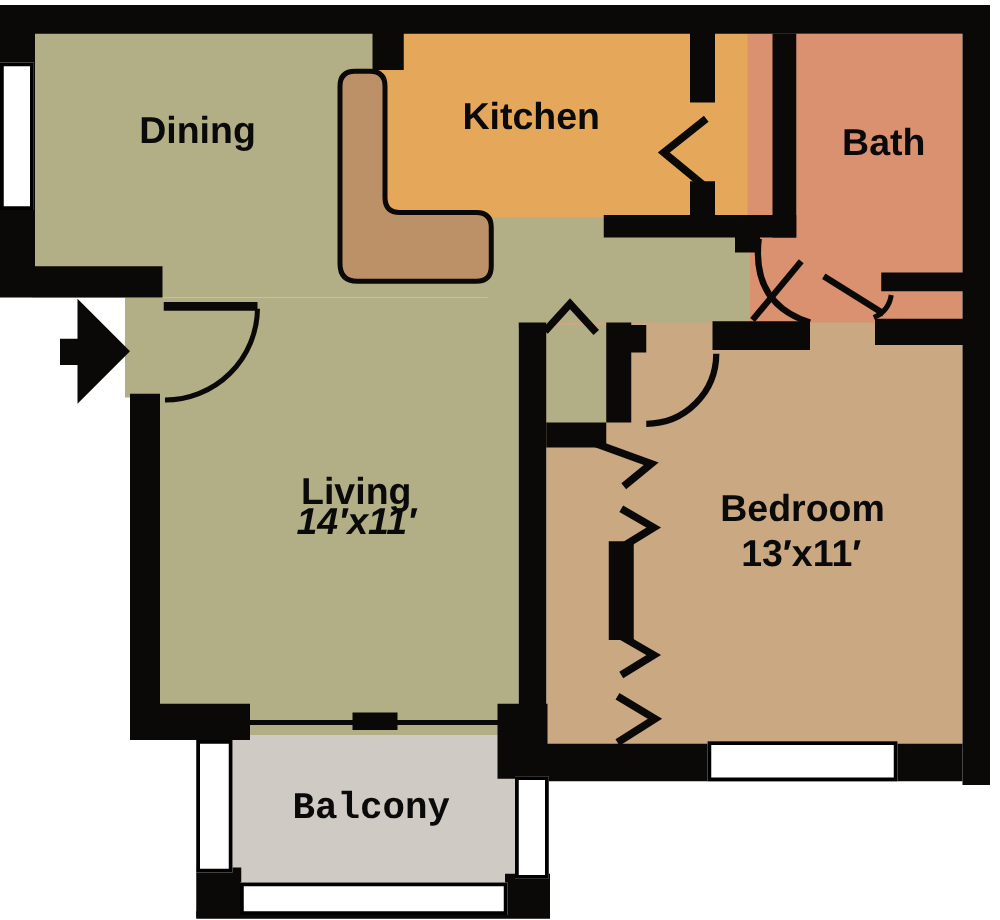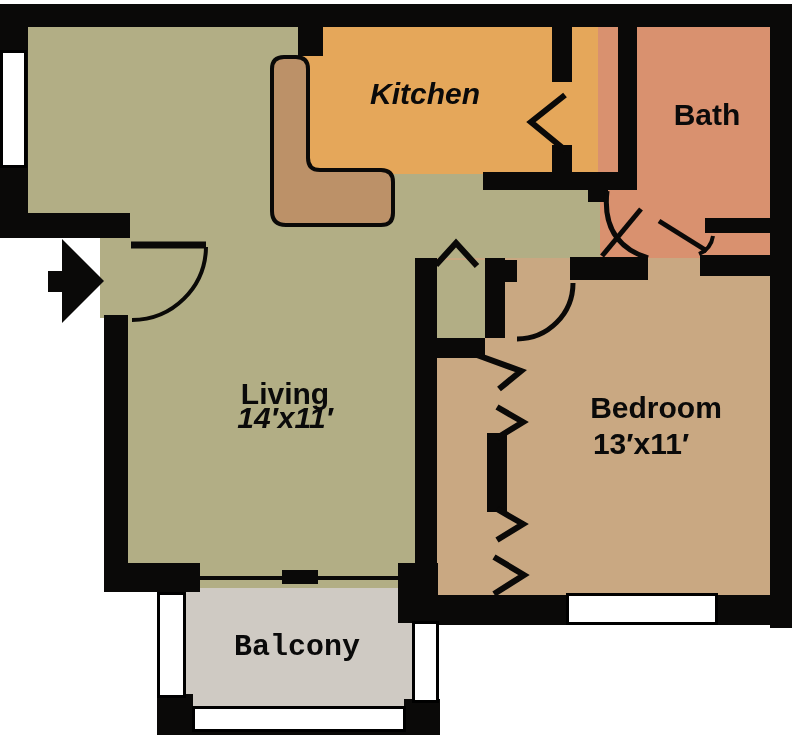--- a/index.html
+++ b/index.html
@@ -72,21 +72,22 @@
     <path d="M699,254 Q711,249 713,236" fill="none" stroke="#0a0908" stroke-width="4"></path>
     <path d="M573,283 A56,56 0 0 1 517,339" fill="none" stroke="#0a0908" stroke-width="5"></path>
     <polyline points="477,355 521,371 499,389" fill="none" stroke="#0a0908" stroke-width="6"></polyline>
     <polyline points="497,407 523,422 497,438" fill="none" stroke="#0a0908" stroke-width="6"></polyline>
     <polyline points="497,509 523,524 497,540" fill="none" stroke="#0a0908" stroke-width="6"></polyline>
     <polyline points="494,557 524,575 494,594" fill="none" stroke="#0a0908" stroke-width="6"></polyline>
     <line x1="200" y1="578" x2="400" y2="578" stroke="#0a0908" stroke-width="4"></line>
     <rect x="282" y="570" width="36" height="14" fill="#0a0908"></rect>
   </svg>
 
-  <div class="lbl" style="left:425px;top:77px;font-style:italic;">Kitchen</div>
+  <div class="lbl" style="left:158px;top:88px;">Dining</div>
+  <div class="lbl" style="left:425px;top:77px;">Kitchen</div>
   <div class="lbl" style="left:707px;top:98px;">Bath</div>
   <div class="lbl" style="left:285px;top:366px;margin-top:11px;">Living</div>
   <div class="lbl" style="left:285px;top:401px;font-style:italic;">14′x11′</div>
-  <div class="lbl" style="left:656px;top:391px;">Bedroom</div>
+  <div class="lbl" style="left:642px;top:391px;">Bedroom</div>
   <div class="lbl" style="left:641px;top:427px;">13′x11′</div>
   <div class="lbl" style="left:297px;top:630px;font-family:Liberation Mono, monospace;">Balcony</div>
 
 </div>
 
 </body></html>

